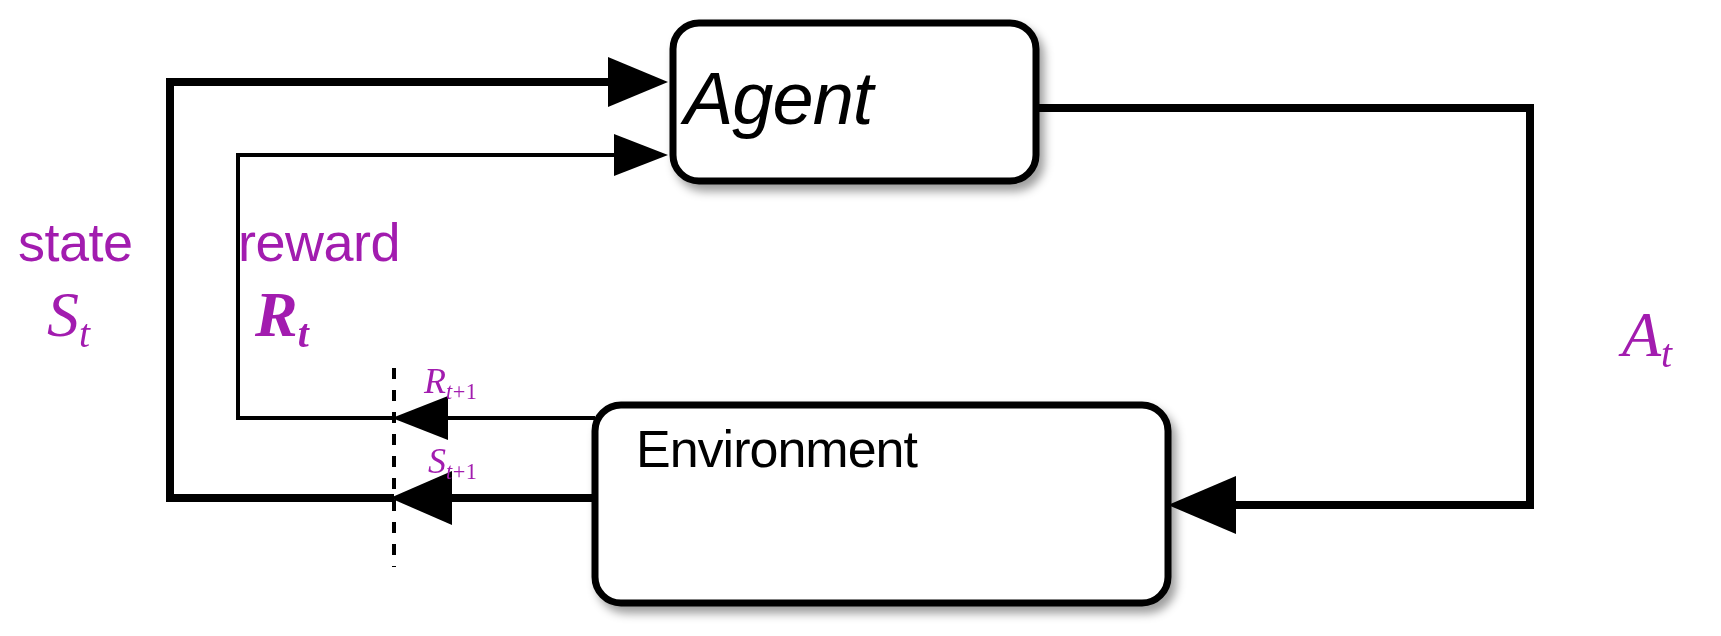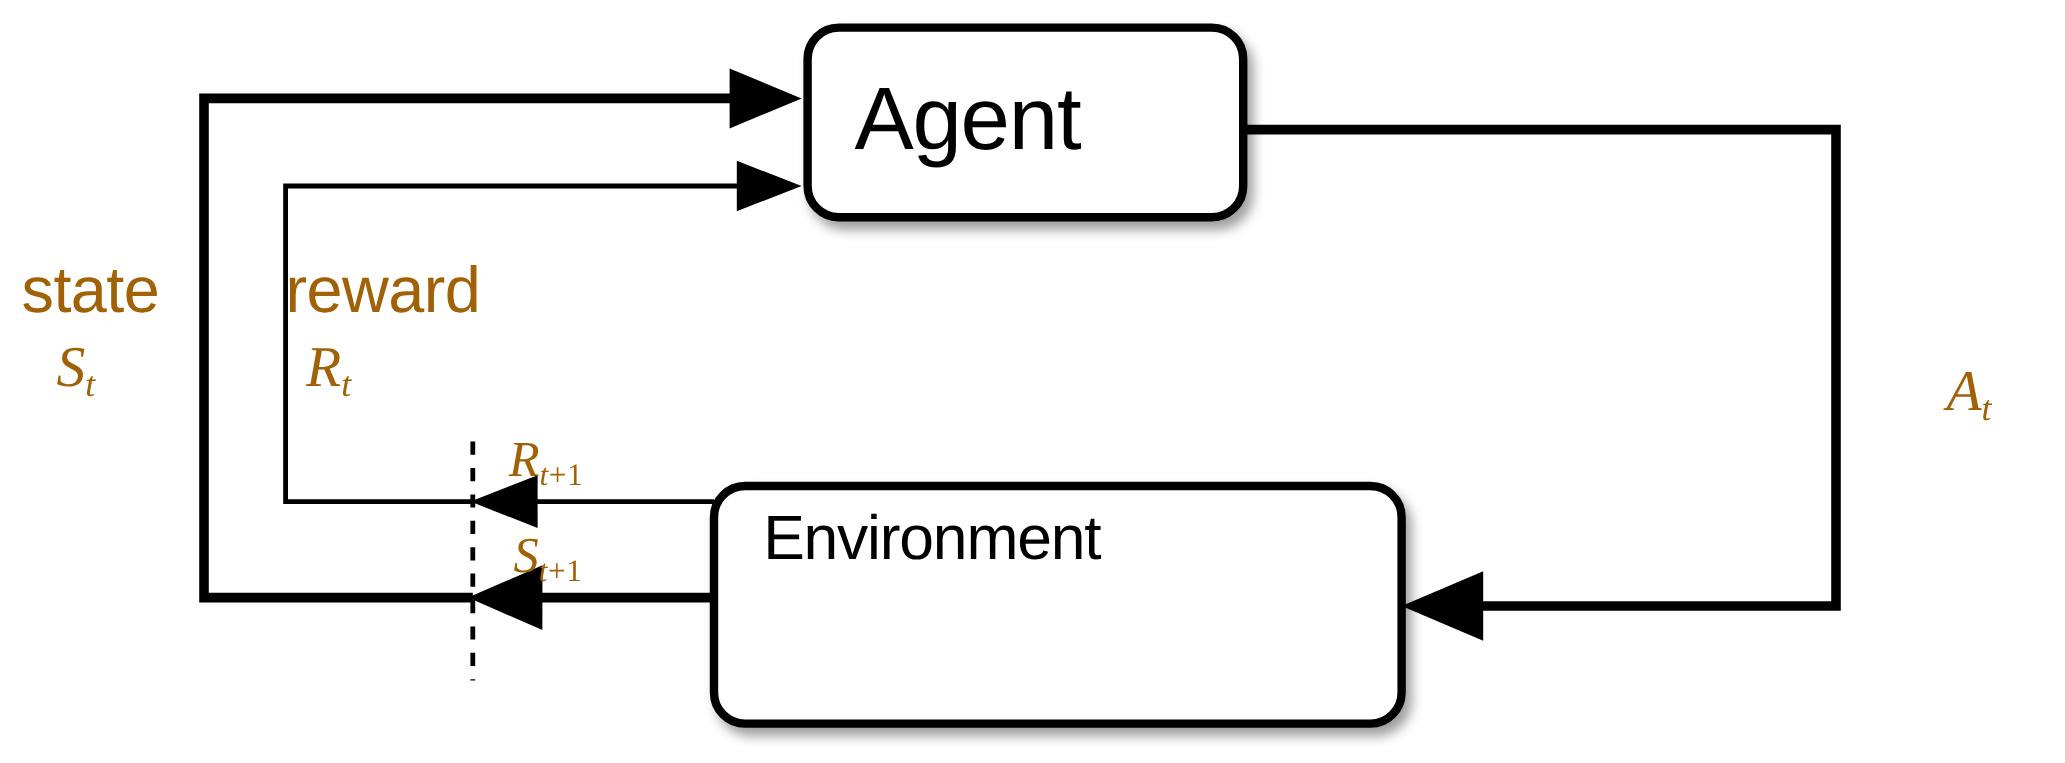--- a/index.html
+++ b/index.html
@@ -19,39 +19,39 @@
     position: absolute;
     left: 0;
     top: 0;
     width: 1721px;
     height: 636px;
     display: block;
   }
   
   .lbl {
     position: absolute;
-    color: #a16207;
+    color: #a21caf;
     white-space: nowrap;
     line-height: 1;
     user-select: none;
   }
   .lbl-word {
     font-family: "Liberation Sans", sans-serif;
     font-size: 54px;
     letter-spacing: -0.5px;
   }
   .lbl-sym {
     font-family: "Liberation Serif", serif;
     font-style: italic;
-    font-size: 48px;
+    font-size: 64px;
   }
   .lbl-sym-small {
     font-family: "Liberation Serif", serif;
     font-style: italic;
-    font-size: 42px;
+    font-size: 36px;
   }
   .sub {
     font-size: 0.62em;
     vertical-align: -0.28em;
     font-style: italic;
     letter-spacing: 0.5px;
   }
   .sub-num {
     font-style: normal;
   }
@@ -61,26 +61,26 @@
     font-family: "Liberation Sans", sans-serif;
     white-space: nowrap;
     user-select: none;
     line-height: 1;
     letter-spacing: -1px;
   }
   
   #label-state-word   { left: 18px;   top: 215px; }
   #label-state-sym    { left: 47px;   top: 283px; }
   #label-reward-word  { left: 238px;  top: 215px; }
-  #label-reward-sym   { left: 255px;  top: 283px; }
+  #label-reward-sym   { left: 255px;  top: 283px; font-weight: bold; }
   #label-action-word  { left: 1551px; top: 237px; }
   #label-action-sym   { left: 1594px; top: 303px; margin-left: 28px; }
   #label-reward-next  { left: 424px;  top: 363px; }
   #label-state-next   { left: 428px;  top: 443px; }
-  #title-agent        { left: 712px;  top: 62px;  font-size: 74px; }
+  #title-agent        { left: 684px;  top: 62px;  font-size: 74px; font-style: italic; }
   #title-environment  { left: 636px;  top: 423px; font-size: 52px; }
 </style>
 </head>
 <body>
 
 <div id="diagram-root">
 
   <svg id="rl-svg" viewBox="0 0 1721 636" xmlns="http://www.w3.org/2000/svg">
     <defs>
       <filter id="boxShadow" x="-20%" y="-20%" width="160%" height="170%">

